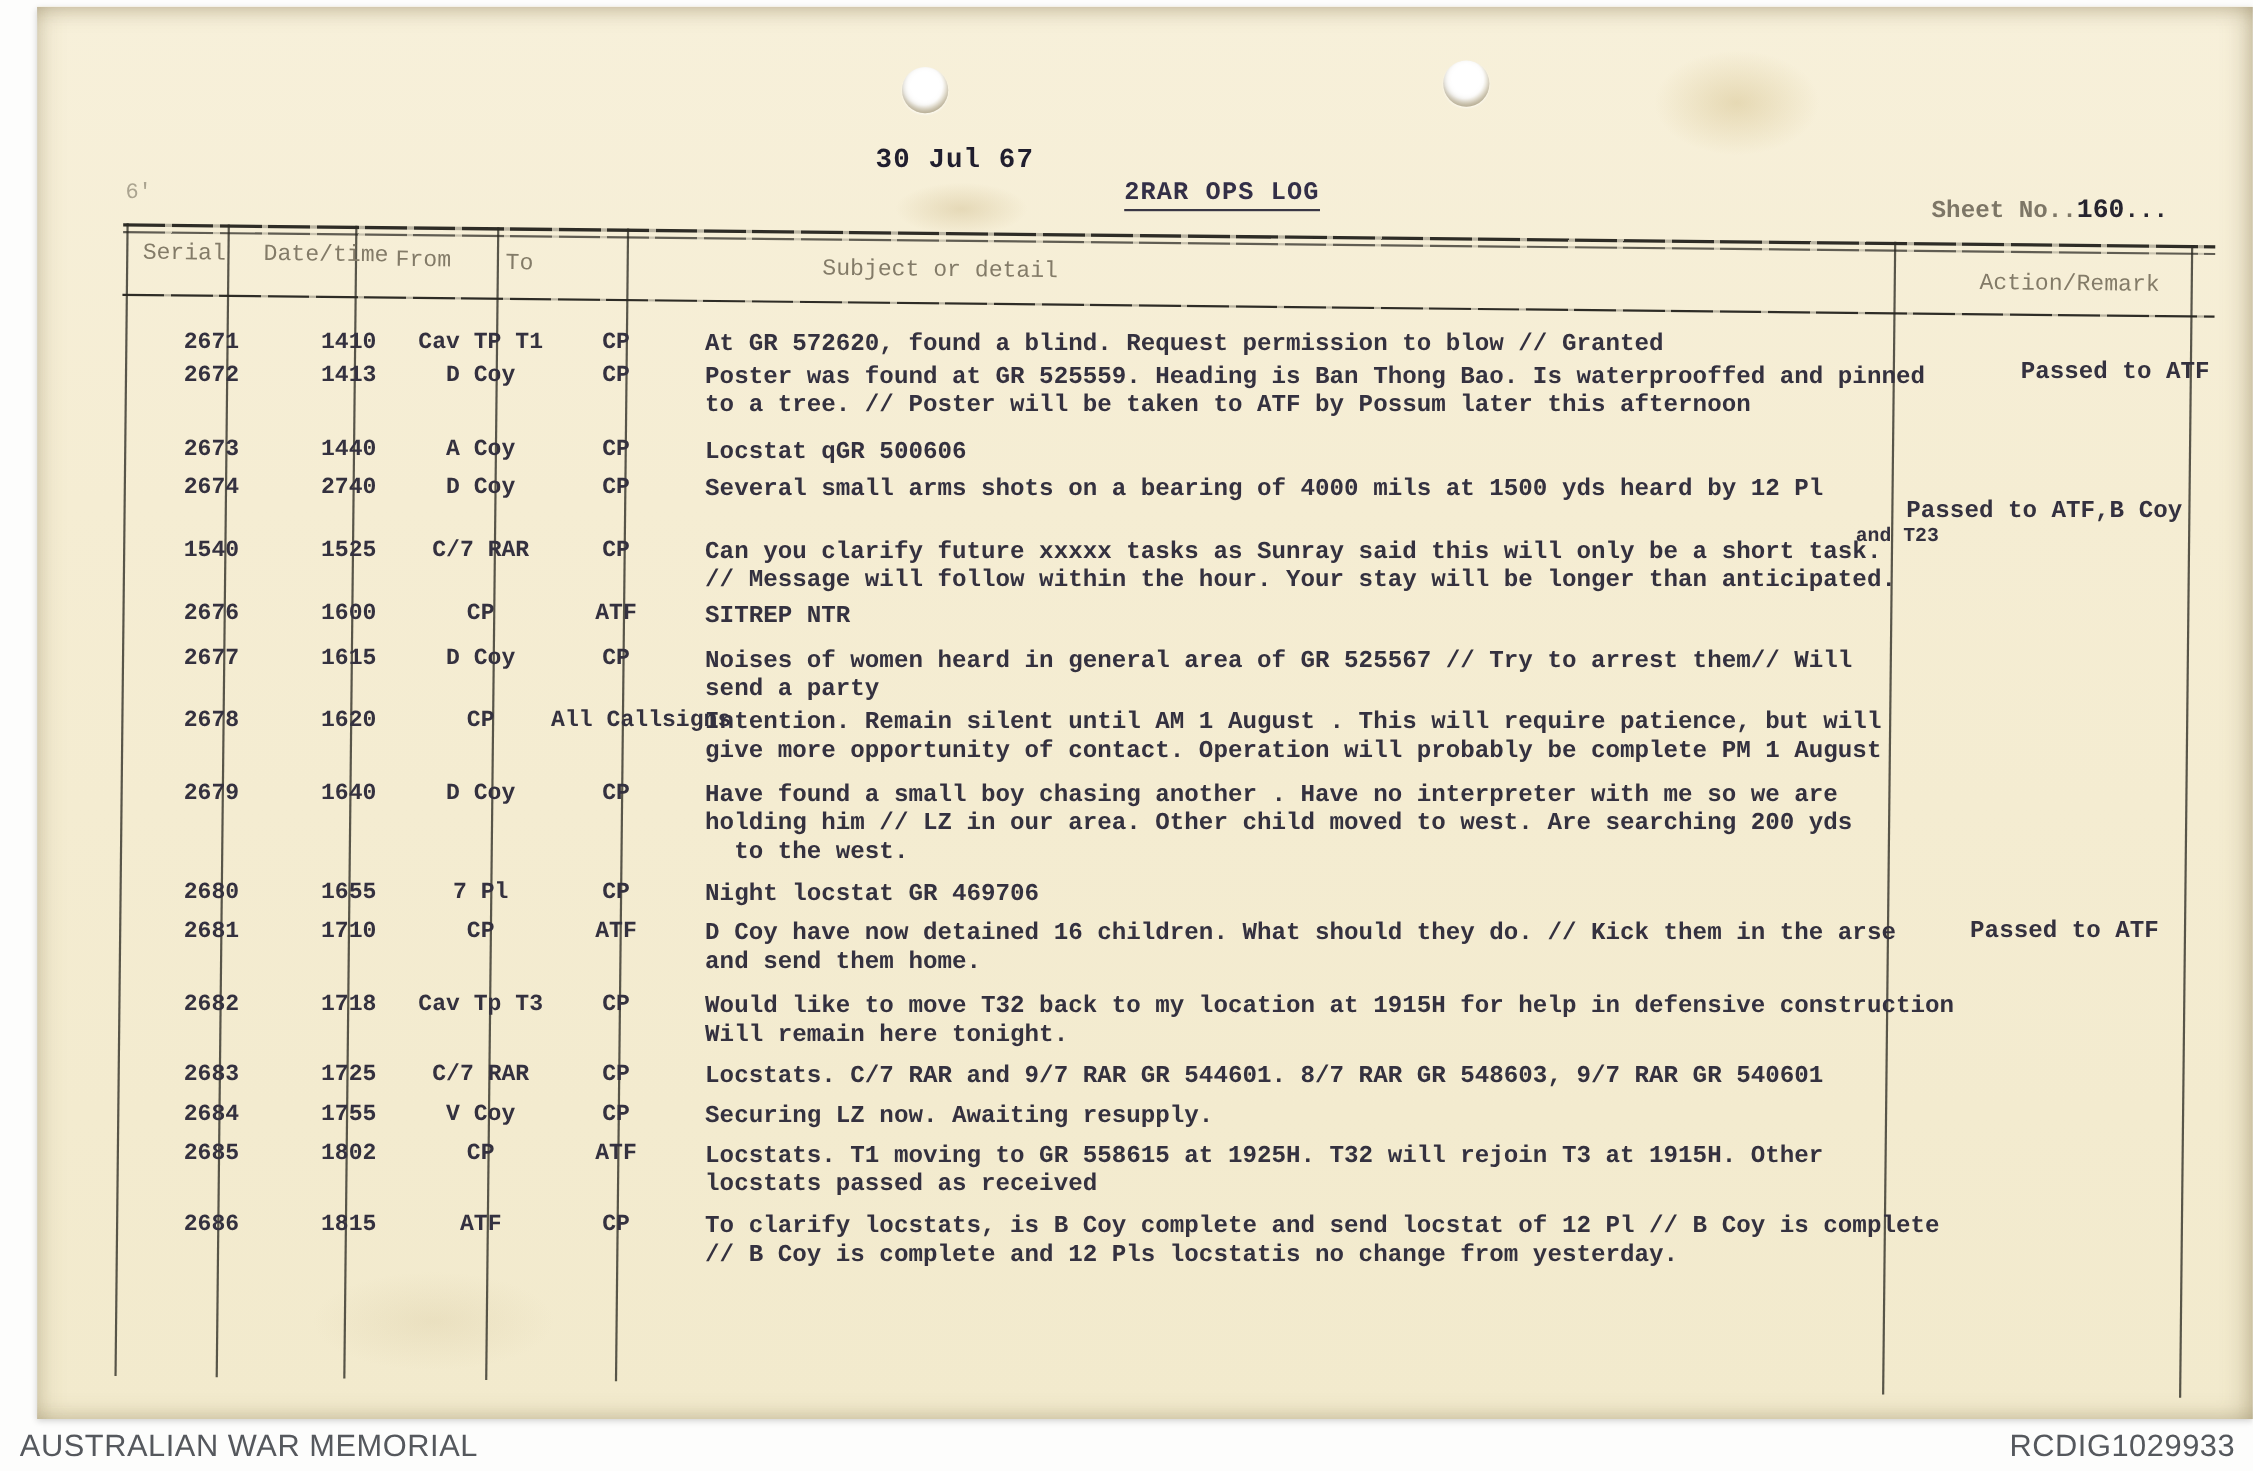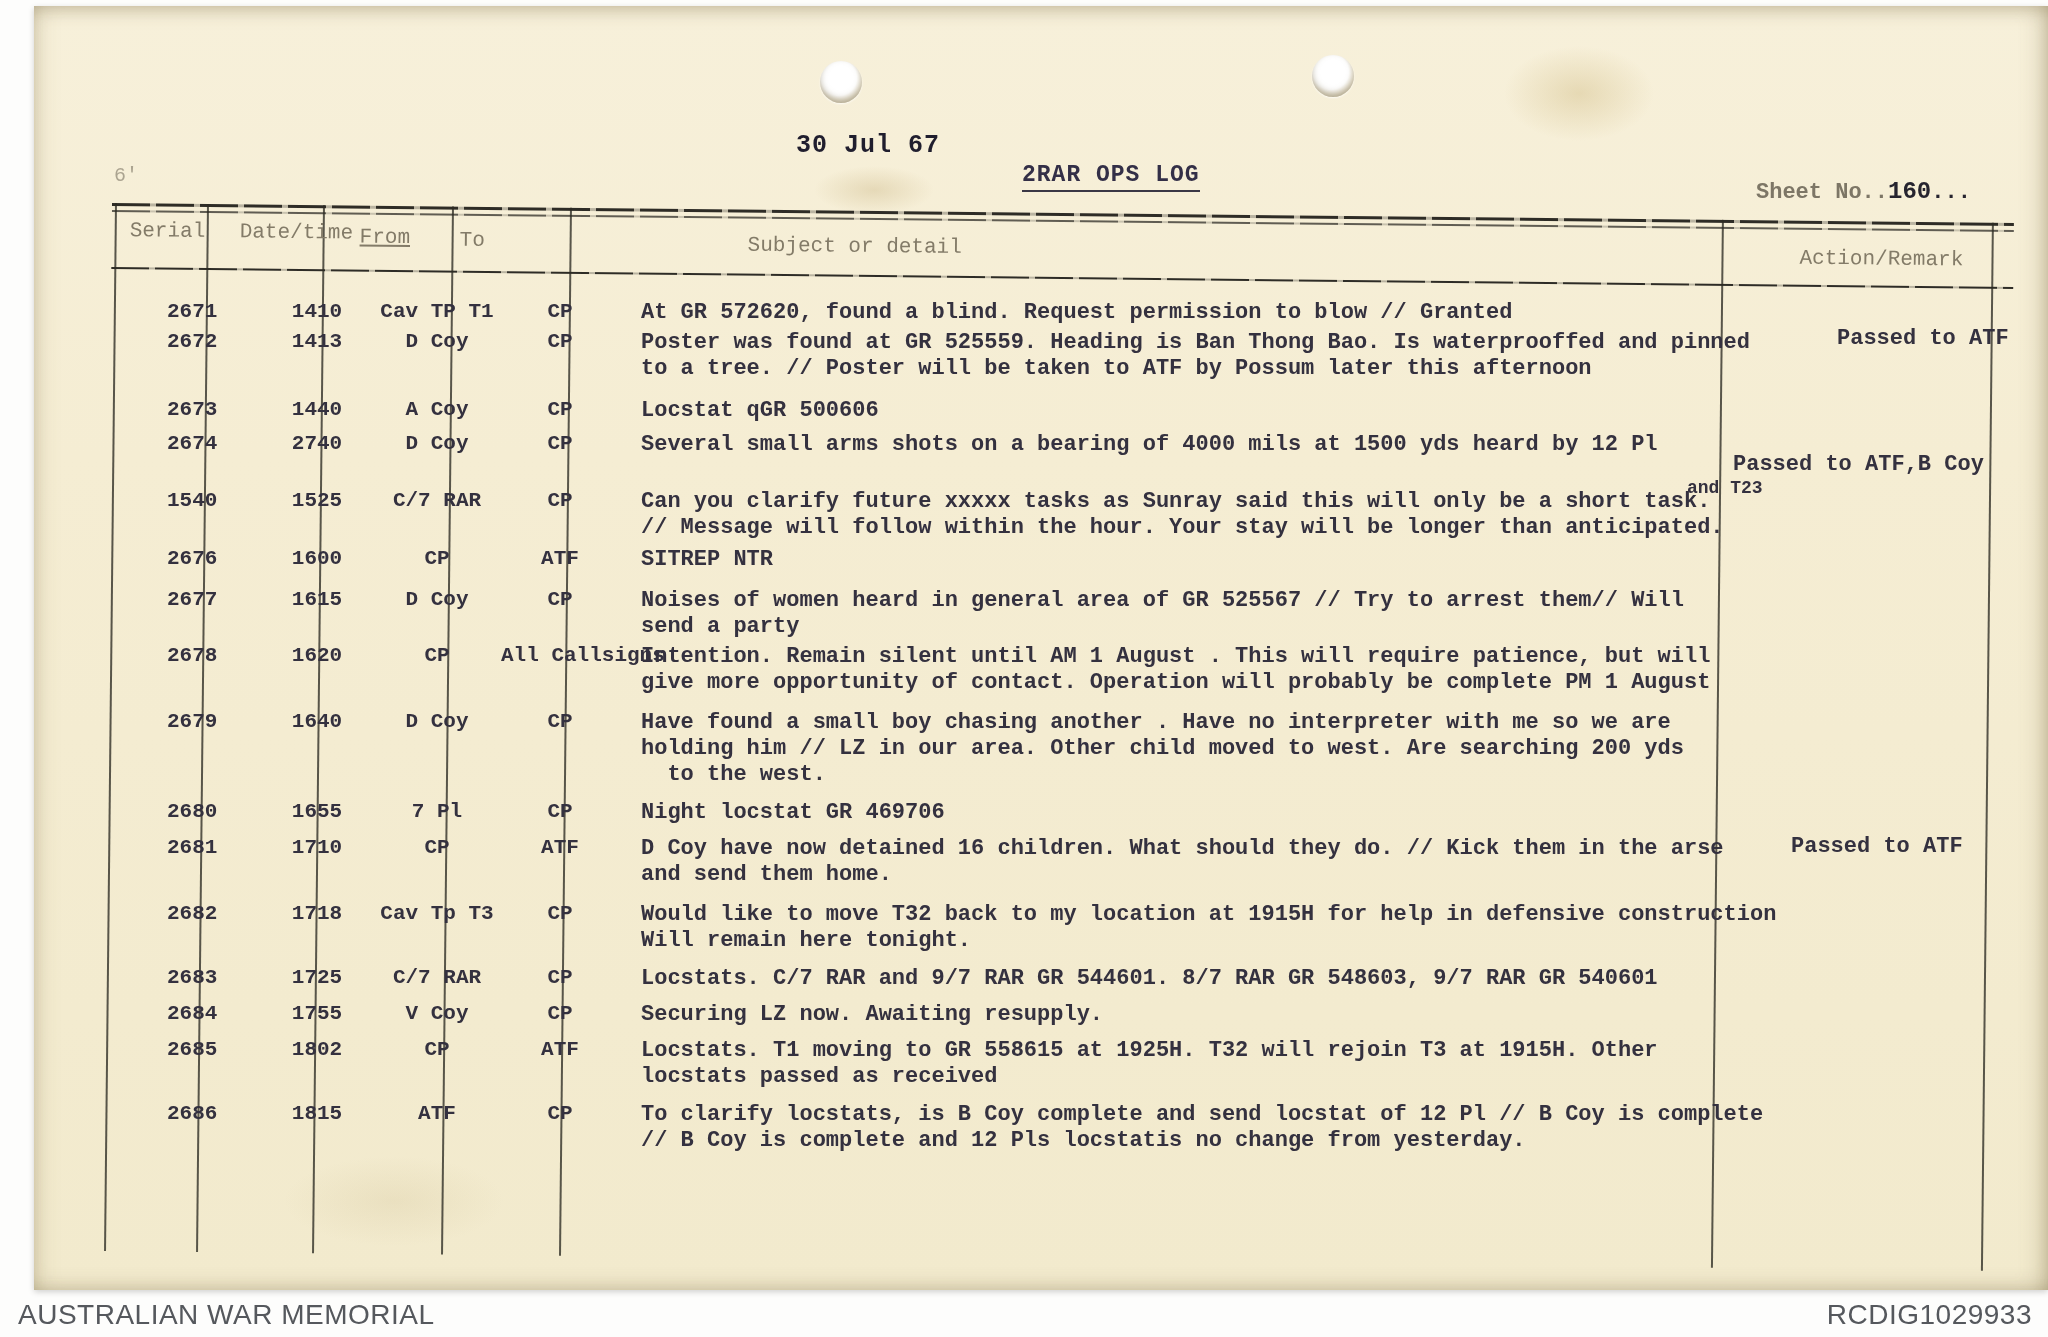--- a/index.html
+++ b/index.html
@@ -48,21 +48,21 @@
   .hline{position:absolute;left:0;width:1902px;background:repeating-linear-gradient(90deg,#2e2c26 0 38px,rgba(46,44,38,.3) 38px 44px);}
   .hl-1{top:0;height:3px;}
   .hl-2{top:7px;height:2px;opacity:.75;}
   .hl-3{top:64px;height:2px;}
   .vline{position:absolute;top:0;width:2px;height:1048px;background:rgba(44,42,34,.78);}
   .vl-1{left:3px;}.vl-2{left:95px;}.vl-3{left:211px;}.vl-4{left:340px;}
   .vl-5{left:458px;}.vl-6{left:1610px;}.vl-7{left:1880px;}
   .col-h{position:absolute;font-size:21px;font-weight:400;color:#837b68;white-space:nowrap;}
   .ch-0{left:18px;top:16px;}
   .ch-1{left:128px;top:16px;}
-  .ch-2{left:248px;top:20px;text-decoration:underline;}
+  .ch-2{left:248px;top:20px;}
   .ch-3{left:348px;top:22px;}
   .ch-4{left:636px;top:24px;}
   .ch-5{left:1688px;top:26px;}
 
   
   .rows-host{position:absolute;left:0;top:0;width:100%;height:100%;margin-left:47px;}
   .log-row{position:absolute;left:0;width:100%;height:0;}
   .cell{position:absolute;top:0;font-weight:700;color:#34313f;font-size:21px;white-space:pre;}
   .c-serial{left:86px;width:92px;}
   .c-time{left:180px;width:112px;text-align:center;}

